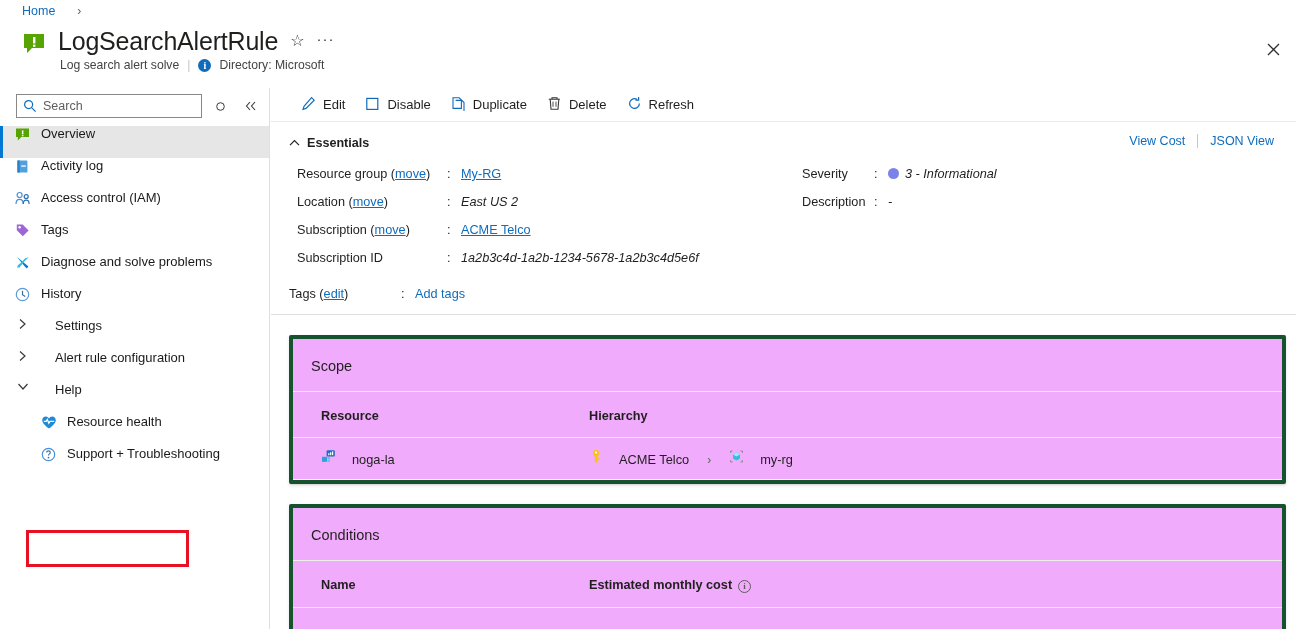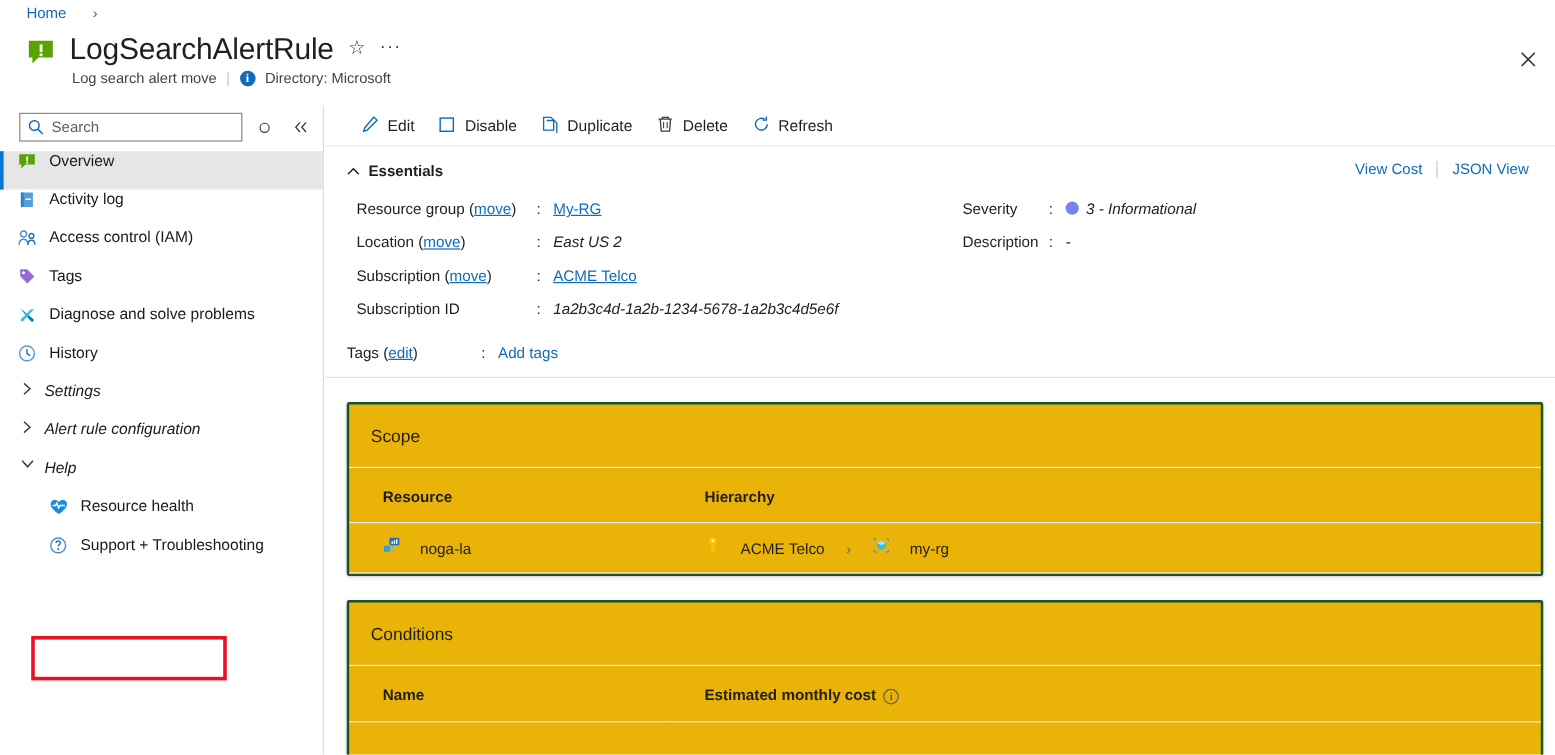--- a/index.html
+++ b/index.html
@@ -81,21 +81,21 @@
   .nav-list { margin-top: 2px; }
   .nav-item {
     display: flex; height: 32px; padding-left: 14px; gap: 10px;
     font-size: 13px; color: #1b1a19; cursor: pointer; position: relative;
   }
   .nav-item.selected { background: #e6e6e6; }
   .nav-item.selected::before {
     content:""; position:absolute; left:0; top:0; width:3px; height:100%; background:#0078d4;
   }
   .nav-item .ico { width: 17px; height: 17px; display:flex; align-items:center; justify-content:center; flex:0 0 auto; }
-  .nav-item.group { padding-left: 16px; gap: 8px; font-style: italic; }
+  .nav-item.group { padding-left: 16px; gap: 26px; }
   .nav-item.child { padding-left: 40px; gap: 10px; }
   .chev { color: #3b3a39; font-size: 12px; width: 13px; display:flex; justify-content:center;}
 
   .highlight-box {
     position: absolute; left: 26px; top: 442px; width: 163px; height: 37px;
     border: 3px solid #e81123; pointer-events: none;
   }
 
   
   .main {
@@ -145,22 +145,22 @@
     width: 11px; height: 11px; border-radius: 50%; background: #7b83eb;
     display: inline-block; margin-right: 6px; vertical-align: -1px;
   }
   .tags-row {
     display: flex; align-items: center; padding: 10px 0 0 18px; font-size: 12.7px; height: 34px;
   }
   .ess-divider { margin: 8px 0 0 0; height: 1px; background: #e1dfdd; }
 
   
   .card {
-    margin: 20px 10px 0 18px; background: #eab308;
-    border: 2px solid #14532d; border-radius: 2px;
+    margin: 20px 10px 0 18px; background: #f0abfc;
+    border: 4px solid #14532d; border-radius: 2px;
     box-shadow: 0 1.2px 3.6px rgba(0,0,0,0.10), 0 0.3px 0.9px rgba(0,0,0,0.07);
   }
   .card-title {
     font-size: 14.5px; color: #201f1e; padding: 19px 0 17px 18px;
     border-bottom: 1px solid #f0eeec;
   }
   .tbl { width: 100%; border-collapse: collapse; }
   .tbl th {
     text-align: left; font-size: 12.7px; font-weight: bold; color: #201f1e;
     padding: 17px 0 14px 28px; border-bottom: 1px solid #edebe9;
@@ -197,21 +197,21 @@
         <rect x="11" y="13.6" width="2.4" height="2.2" fill="#ffffff"></rect>
       </svg>
     </span>
     <span class="title-text-wrap">
       <span class="title-main-line">
         <span class="page-title">LogSearchAlertRule</span>
         <span class="star-btn">☆</span>
         <span class="ellipsis-btn">···</span>
       </span>
       <span class="subtitle-line">
-        <span>Log search alert move</span>
+        <span>Log search alert solve</span>
         <span class="sub-sep">|</span>
         <span class="info-badge">i</span>
         <span>Directory: Microsoft</span>
       </span>
     </span>
   </div>
 
   <div class="close-x">
     <svg width="13" height="13" viewBox="0 0 13 13">
       <path d="M1 1 L12 12 M12 1 L1 12" stroke="#323130" stroke-width="1.3" fill="none"></path>

